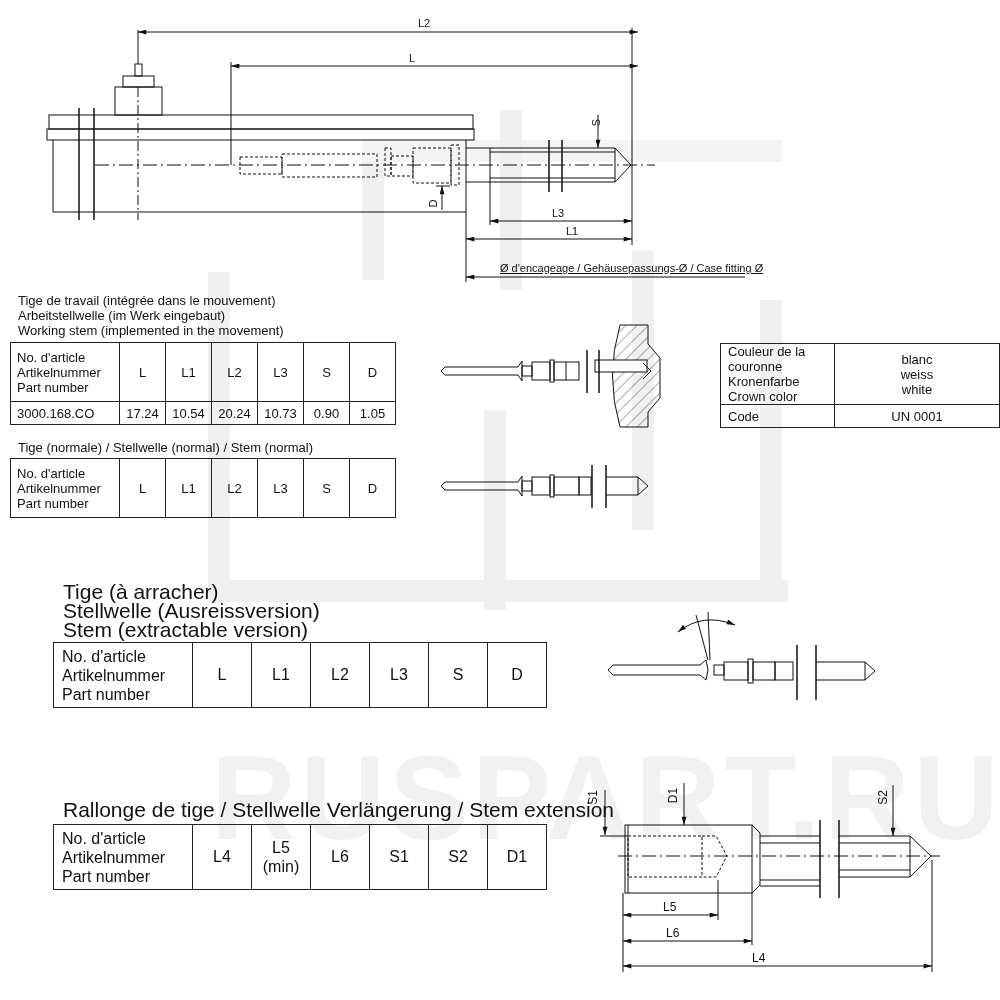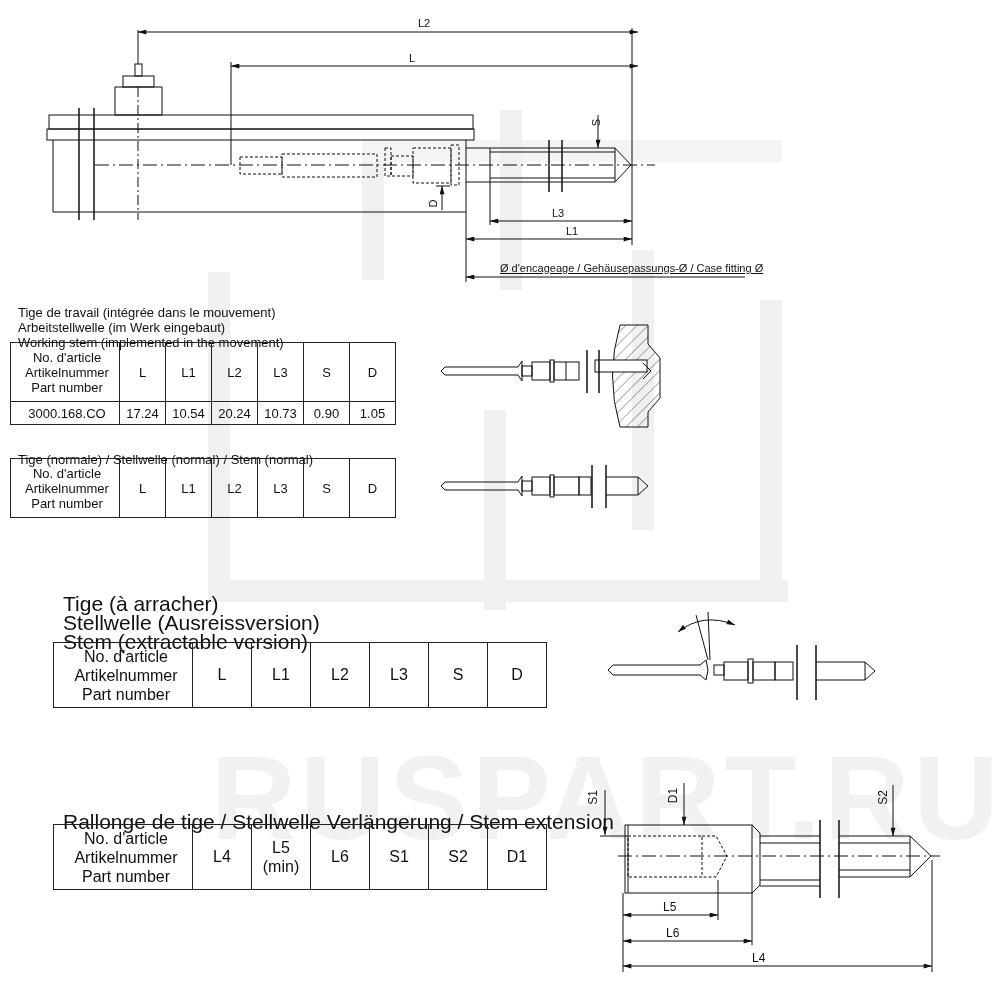--- a/index.html
+++ b/index.html
@@ -2,25 +2,25 @@
 <html><head>
 <meta charset="utf-8">
 <style>
   html, body { margin:0; padding:0; background:#ffffff; }
   body { width:1000px; height:1000px; position:relative; overflow:hidden;
          font-family:"Liberation Sans", sans-serif; color:#111; }
   svg.draw { position:absolute; left:0; top:0; }
   .wm { position:absolute; background:#f0f0f0; }
   .wm-text { position:absolute; left:211px; top:730px; font-size:118px; font-weight:bold;
              color:#f1f1f1; letter-spacing:4px; font-family:"Liberation Sans", sans-serif; white-space:nowrap; }
-  .cap { position:absolute; font-size:13px; line-height:15px; white-space:nowrap;margin-top:12px; }
+  .cap { position:absolute; font-size:13px; line-height:15px; white-space:nowrap; }
   .cap.big { font-size:21px; line-height:19px; }
   table.spec { position:absolute; border-collapse:collapse; font-size:13px; background:transparent; }
   table.spec td { border:1px solid #222; text-align:center; padding:0 2px; }
-  table.spec td.pn { text-align:center; padding-left:6px; line-height:15px; }
+  table.spec td.pn { text-align:left; padding-left:6px; line-height:15px; }
   table.spec.big { font-size:16px; }
   table.spec.big td.pn { line-height:19px; padding-left:8px; }
   table.spec tr.hdr td { height:58px; }
   table.spec tr.val td { height:22px;margin-left:40px; }
   table.spec.big tr.hdr td { height:64px; }
   table.spec.big tr.val td { height:30px; }
   table.crown { position:absolute; left:720px; top:343px; border-collapse:collapse; font-size:13px; }
   table.crown td { border:1px solid #222; padding:0 7px; line-height:15px; }
   table.crown td.v { text-align:center; width:150px; }
   .dimlbl { position:absolute; font-size:11px; line-height:11px; white-space:nowrap; }
@@ -206,20 +206,36 @@
     <td>20.24</td>
     <td>10.73</td>
     <td>0.90</td>
     <td>1.05</td>
   </tr>
 </tbody>
   </table>
 
 <table class="crown">
   <tbody>
+      <tr>
+    <td style="height:50px;">
+      <div>Couleur de la couronne</div>
+      <div>Kronenfarbe</div>
+      <div>Crown color</div>
+    </td>
+    <td class="v">
+      <div>blanc</div>
+      <div>weiss</div>
+      <div>white</div>
+    </td>
+  </tr>
+  <tr>
+    <td style="height:22px;">Code</td>
+    <td class="v">UN 0001</td>
+  </tr>
 </tbody>
   </table>
 
 <div class="cap" style="left:18px;top:440px;">Tige (normale) / Stellwelle (normal) / Stem (normal)</div>
 <table class="spec" style="left:10px;top:458px;">
   <tbody>
       <tr class="hdr">
     <td class="pn" style="width:100px;">
       <div>No. d'article</div>
       <div>Artikelnummer</div>

